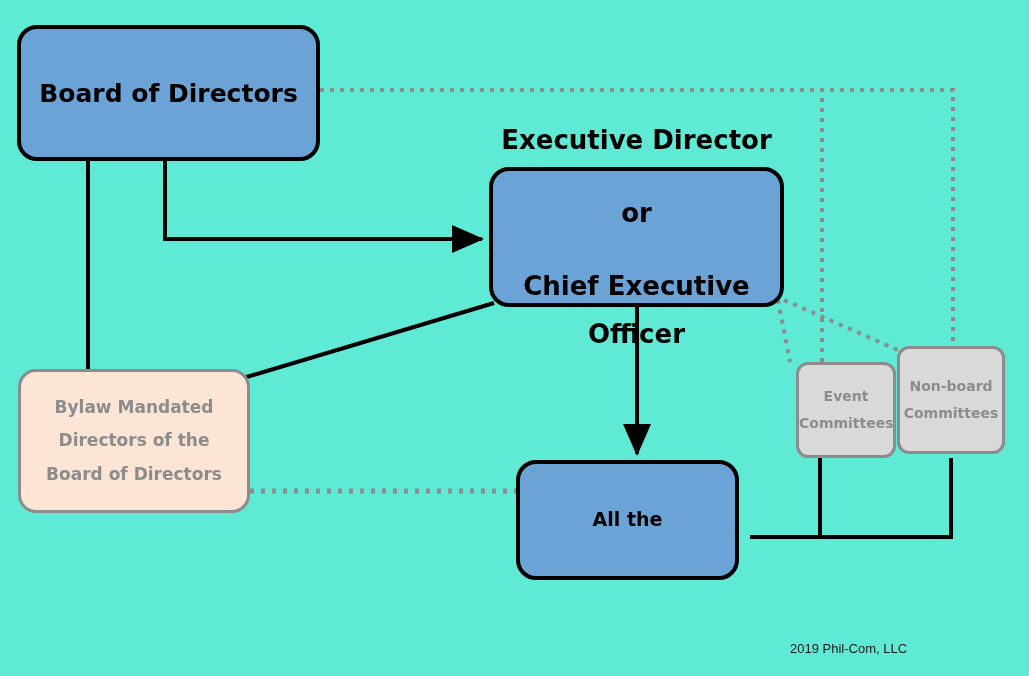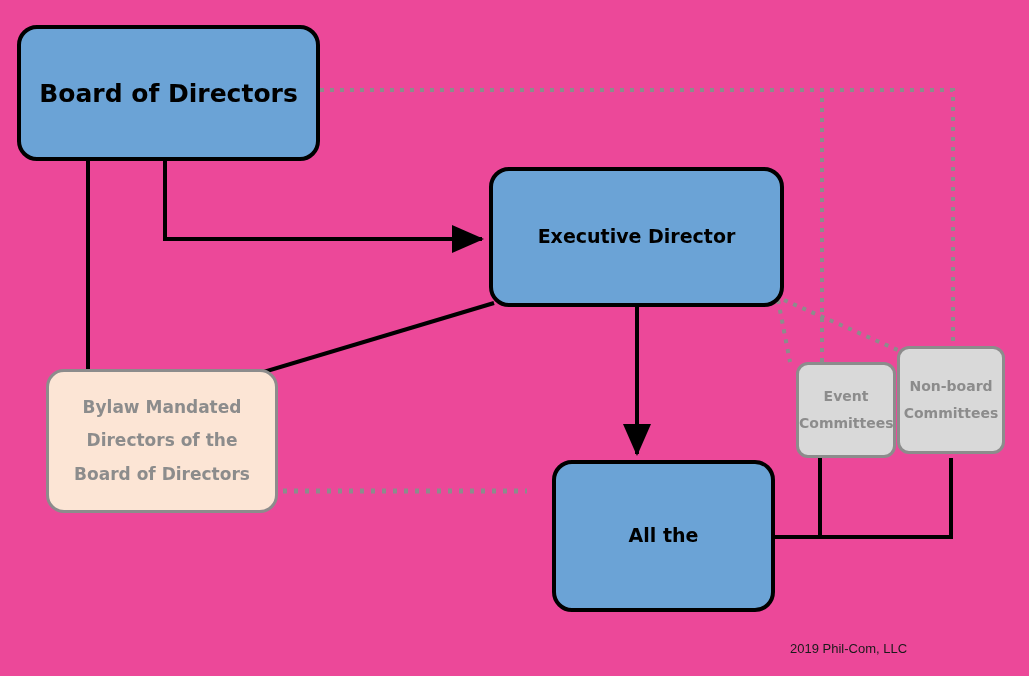--- a/index.html
+++ b/index.html
@@ -4,21 +4,21 @@
 <style>
   html, body {
     margin: 0;
     padding: 0;
     background: #ffffff;
   }
   #canvas {
     position: relative;
     width: 1029px;
     height: 676px;
-    background: #ec4899;
+    background: #5eead4;
     font-family: "DejaVu Sans", sans-serif;
     overflow: hidden;
   }
   svg.wires {
     position: absolute;
     left: 0;
     top: 0;
     width: 1029px;
     height: 676px;
     pointer-events: none;
@@ -62,32 +62,31 @@
     color: #8C8C8C;
     font-weight: bold;
   }
 
   #node-board {
     left: 17px; top: 25px; width: 303px; height: 136px;
     font-size: 25px;
   }
   #node-ed {
     left: 489px; top: 167px; width: 295px; height: 140px;
-    font-size: 19px;
+    font-size: 26px;
     line-height: 1.85;
     gap: 25px;
   }
   #node-bylaw {
     left: 18px; top: 369px; width: 232px; height: 144px;
     font-size: 17px;
     line-height: 1.95;
-    margin-left: 28px;
   }
   #node-staff {
-    left: 552px; top: 460px; width: 223px; height: 152px;
+    left: 516px; top: 460px; width: 223px; height: 120px;
     font-size: 19px;
     line-height: 1.95;
   }
   #node-event {
     left: 796px; top: 362px; width: 100px; height: 96px;
     font-size: 14px;
     line-height: 1.9;
   }
   #node-nonboard {
     left: 897px; top: 346px; width: 108px; height: 108px;
@@ -138,20 +137,22 @@
 
     <path d="M 951,458 L 951,537 L 820,537" stroke="#000000" stroke-width="4" fill="none"></path>
   </svg>
 
   <div class="node blue" id="node-board">
     <span class="line">Board of Directors</span>
   </div>
 
   <div class="node blue" id="node-ed">
     <span class="line">Executive Director</span>
+    <span class="line">or</span>
+    <span class="line">Chief Executive Officer</span>
   </div>
 
   <div class="node peach" id="node-bylaw">
     <span class="line">Bylaw Mandated</span>
     <span class="line">Directors of the</span>
     <span class="line">Board of Directors</span>
   </div>
 
   <div class="node blue" id="node-staff">
     <span class="line">All the</span>

